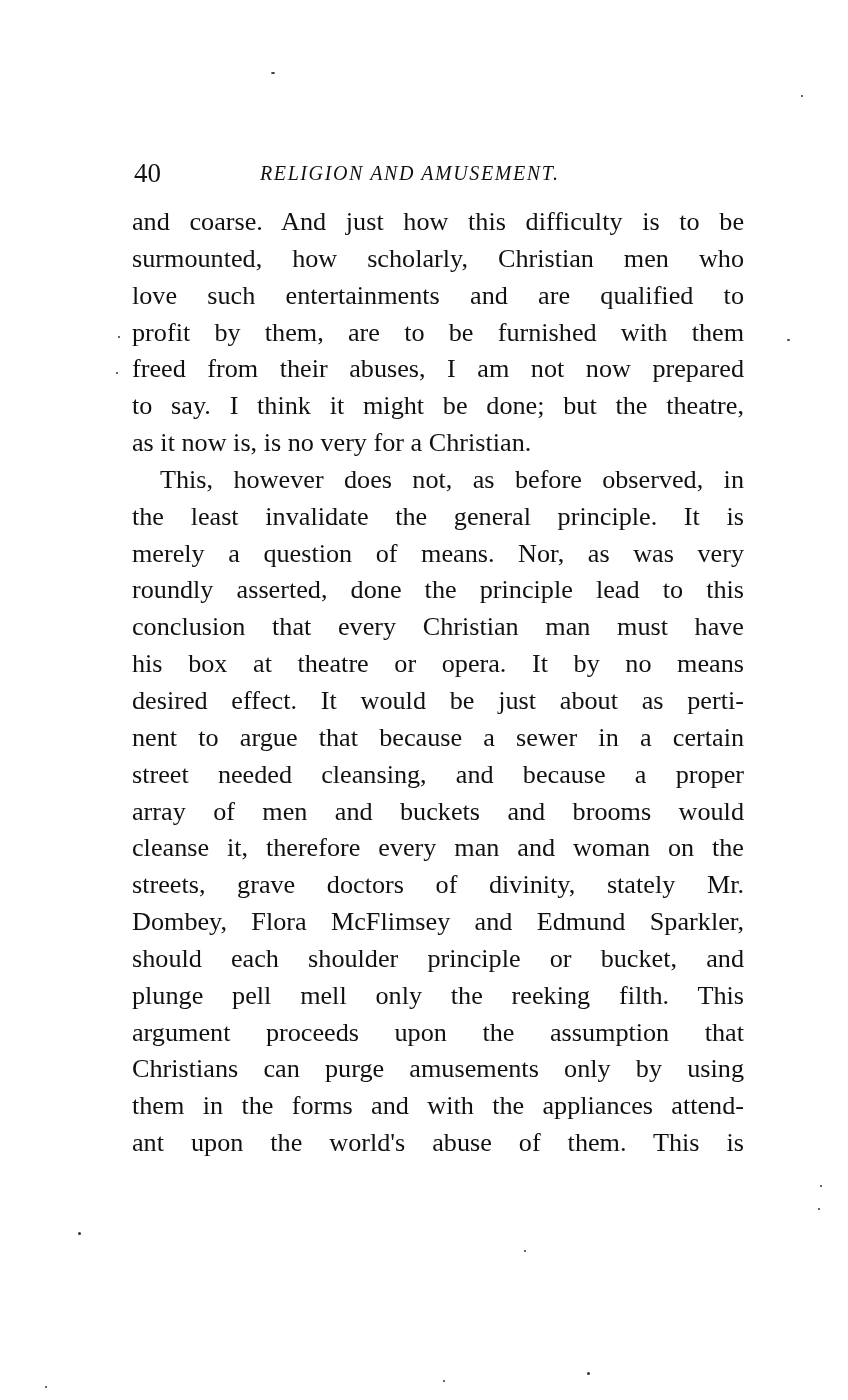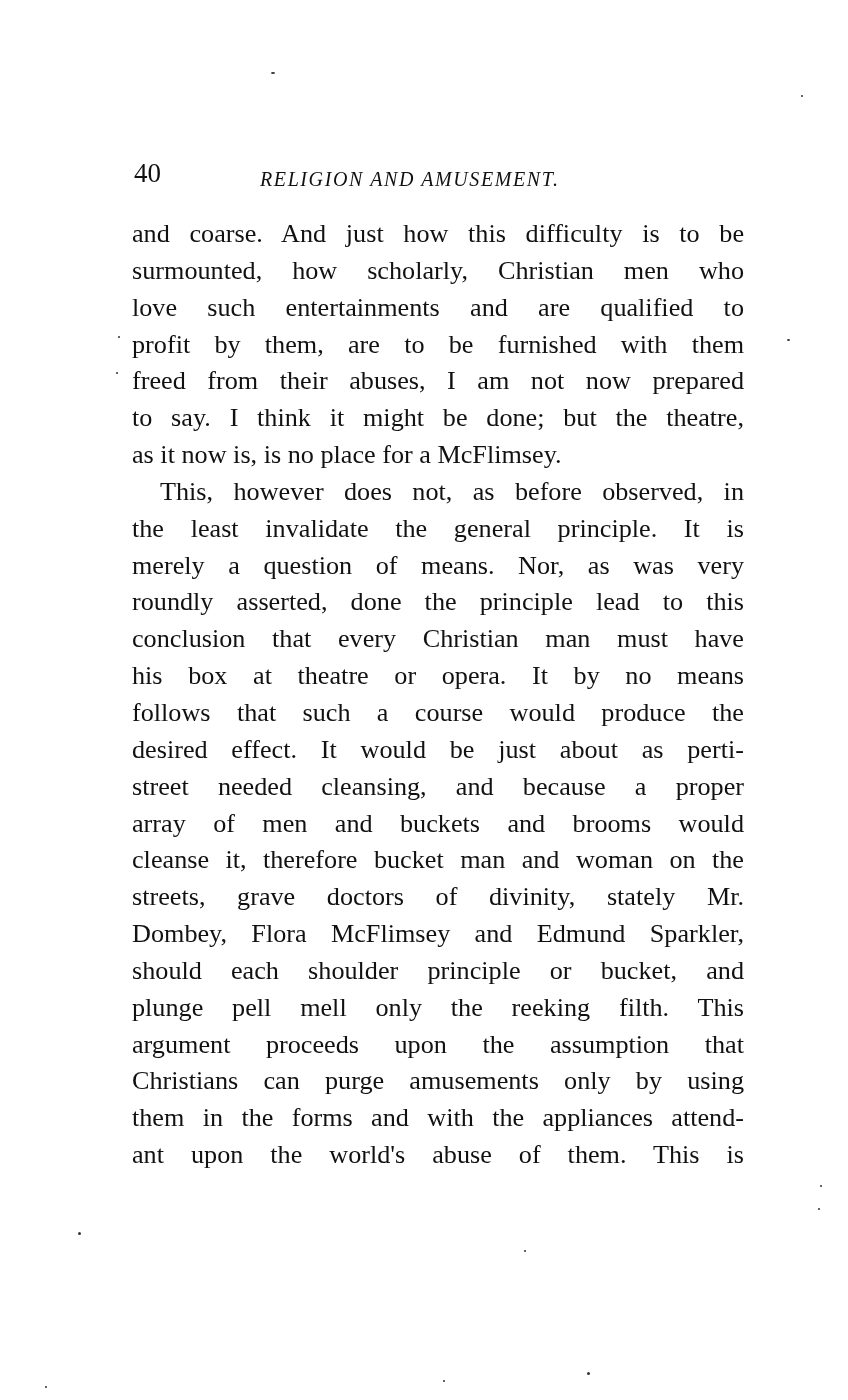--- a/index.html
+++ b/index.html
@@ -33,30 +33,30 @@
     .page-number {
       position: absolute;
       left: 0;
       top: 0;
       font-size: 27px;
       line-height: 34px;
     }
     .running-title {
       position: absolute;
       left: 126px;
-      top: 8px;
+      top: 2px;
       font-size: 20px;
       line-height: 30px;
       font-style: italic;
       letter-spacing: 1.6px;
     }
     .body-text {
       position: absolute;
       left: 132px;
-      top: 216px;
+      top: 204px;
       width: 612px;
     }
     .line {
       display: block;
       height: 36.85px;
       font-size: 26.2px;
       line-height: 36.85px;
       white-space: nowrap;
       text-align: justify;
       text-align-last: justify;
@@ -84,34 +84,34 @@
   </div>
 
   <div class="body-text">
     <div>
       <span class="line">and coarse.  And just how this difficulty is to be</span>
       <span class="line">surmounted, how scholarly, Christian men who</span>
       <span class="line">love such entertainments and are qualified to</span>
       <span class="line">profit by them, are to be furnished with them</span>
       <span class="line">freed from their abuses, I am not now prepared</span>
       <span class="line">to say.  I think it might be done; but the theatre,</span>
-      <span class="line last">as it now is, is no place for a McFlimsey.</span>
+      <span class="line last">as it now is, is no very for a Christian.</span>
     </div>
     <div>
       <span class="line indent">This, however does not, as before observed, in</span>
       <span class="line">the least invalidate the general principle.  It is</span>
       <span class="line">merely a question of means.  Nor, as was very</span>
       <span class="line">roundly asserted, done the principle lead to this</span>
       <span class="line">conclusion that every Christian man must have</span>
       <span class="line">his box at theatre or opera.  It by no means</span>
-      <span class="line">follows that such a course would produce the</span>
       <span class="line">desired effect.  It would be just about as perti-</span>
+      <span class="line">nent to argue that because a sewer in a certain</span>
       <span class="line">street needed cleansing, and because a proper</span>
       <span class="line">array of men and buckets and brooms would</span>
-      <span class="line">cleanse it, therefore bucket man and woman on the</span>
+      <span class="line">cleanse it, therefore every man and woman on the</span>
       <span class="line">streets, grave doctors of divinity, stately Mr.</span>
       <span class="line">Dombey, Flora McFlimsey and Edmund Sparkler,</span>
       <span class="line">should each shoulder principle or bucket, and</span>
       <span class="line">plunge pell mell only the reeking filth.  This</span>
       <span class="line">argument proceeds upon the assumption that</span>
       <span class="line">Christians can purge amusements only by using</span>
       <span class="line">them in the forms and with the appliances attend-</span>
       <span class="line">ant upon the world's abuse of them.  This is</span>
     </div>
   </div>

